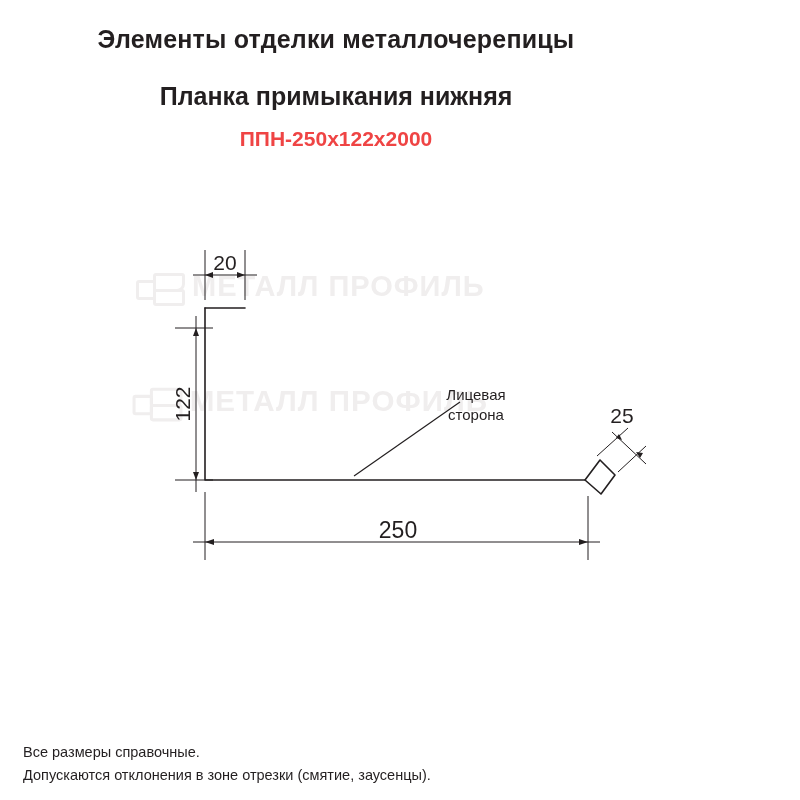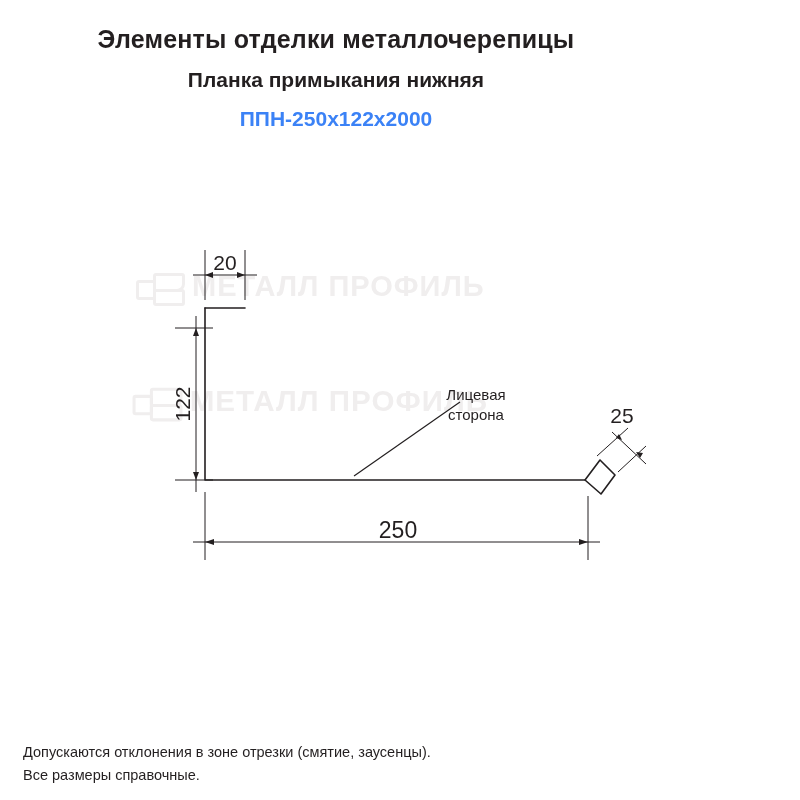--- a/index.html
+++ b/index.html
@@ -27,32 +27,32 @@
     text-align: center;
   }
   .title-main {
     font-size: 25px;
     font-weight: bold;
     letter-spacing: 0.2px;
     line-height: 1.2;
     color: #231f20;
   }
   .title-sub {
-    margin-top: 12px;
-    font-size: 21px;
+    margin-top: 26px;
+    font-size: 25px;
     font-weight: bold;
     line-height: 1.3;
     color: #231f20;
   }
   .title-code {
     margin-top: 12px;
     font-size: 21px;
     font-weight: bold;
     line-height: 1.3;
-    color: #3b82f6;
+    color: #ef4444;
   }
   .drawing {
     position: absolute;
     top: 180px;
     left: 0;
     width: 700px;
     height: 460px;
   }
   .drawing svg {
     display: block;
@@ -170,17 +170,17 @@
       <text x="225" y="90" text-anchor="middle" font-family="Liberation Sans, sans-serif" font-size="21" fill="#231f20">20</text>
       <text x="190" y="224" text-anchor="middle" font-family="Liberation Sans, sans-serif" font-size="21" fill="#231f20" transform="rotate(-90 190 224)">122</text>
       <text x="398" y="358" text-anchor="middle" font-family="Liberation Sans, sans-serif" font-size="23" fill="#231f20">250</text>
       <text x="622" y="243" text-anchor="middle" font-family="Liberation Sans, sans-serif" font-size="21" fill="#231f20">25</text>
       <text x="476" y="220" text-anchor="middle" font-family="Liberation Sans, sans-serif" font-size="15" fill="#231f20">Лицевая</text>
       <text x="476" y="240" text-anchor="middle" font-family="Liberation Sans, sans-serif" font-size="15" fill="#231f20">сторона</text>
     </svg>
   </div>
 
   <div class="footer">
+    <div>Все размеры справочные.</div>
     <div>Допускаются отклонения в зоне отрезки (смятие, заусенцы).</div>
-    <div>Все размеры справочные.</div>
   </div>
 
 </div>
 
 </body></html>

